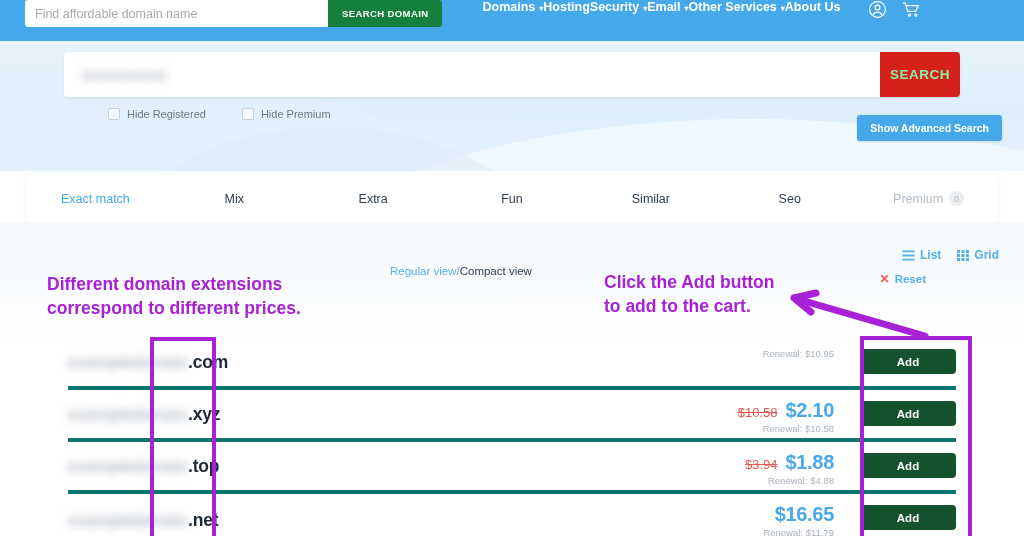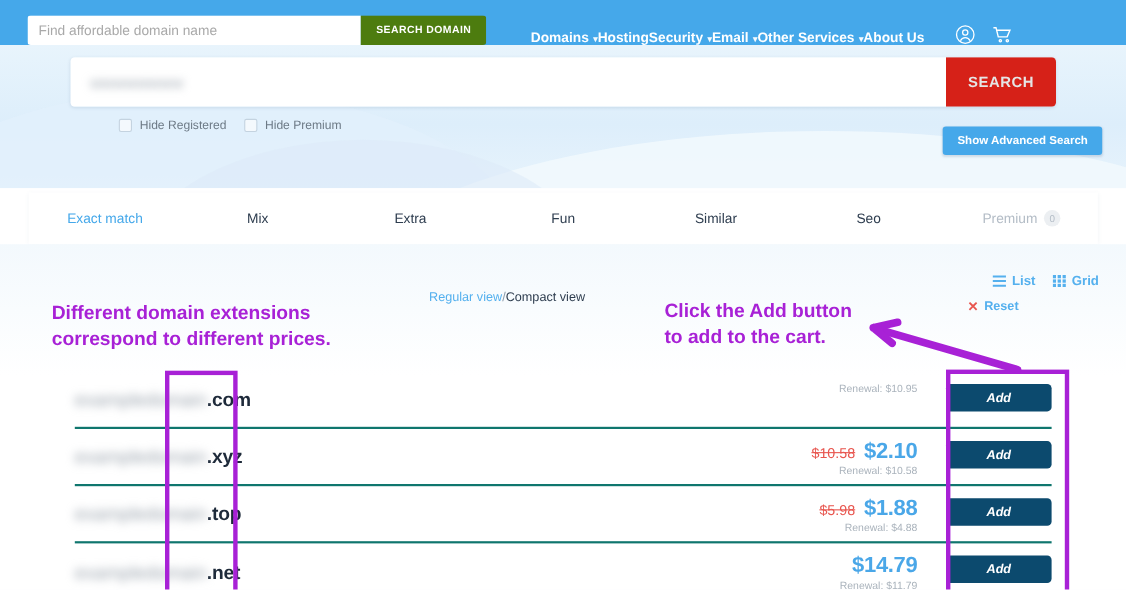--- a/index.html
+++ b/index.html
@@ -8,35 +8,35 @@
     font-family: "Liberation Sans", sans-serif;
     overflow: hidden;
     background: #ffffff;
   }
   #page { position: relative; width: 1024px; height: 536px; overflow: hidden; }
 
   
   .topbar {
     position: absolute; left: 0; top: 0; width: 1024px; height: 41px;
     background: #45a8ea;
-    display: flex; align-items: flex-end;
+    display: flex; align-items: flex-start;
   }
   .topbar-search {
     display: flex; align-items: center; margin-left: 25px;
     height: 27px; border-radius: 3px; overflow: hidden;
   }
   .topbar-search input {
     width: 303px; height: 27px; border: none; outline: none;
     background: #fff; padding: 0 10px;
     font-family: "Liberation Sans", sans-serif;
     font-size: 12.5px; color: #555;
   }
   .topbar-search input::placeholder { color: #a9a9a9; }
   .search-domain-btn {
-    height: 27px; background: #4d7c0f; color: #fff; border: none;
+    height: 27px; background: #15803d; color: #fff; border: none;
     font-family: "Liberation Sans", sans-serif;
     font-size: 9.5px; font-weight: bold; letter-spacing: .4px;
     padding: 0 14px; cursor: pointer; white-space: nowrap;
   }
   .nav {
     display: flex; align-items: center; margin-left: 40px;
   }
   .nav-item {
     display: flex; align-items: center; gap: 4px;
     color: #fff; font-size: 12.5px; font-weight: bold;
@@ -70,26 +70,26 @@
     box-shadow: 0 1px 3px rgba(60,90,130,.14);
   }
   .bigsearch-field {
     flex: 1; background: #fff; display: flex; align-items: center; padding-left: 18px;
   }
   .blur-text {
     color: #9aa3ad; font-size: 14px;
     filter: blur(4px); user-select: none; letter-spacing: .5px;
   }
   .bigsearch-btn {
-    width: 100px; background: #d62118; color: #e5e5e5; border: none;
+    width: 80px; background: #d62118; color: #86efac; border: none;
     font-size: 13.5px; font-weight: bold; letter-spacing: .5px; cursor: pointer;
     font-family: "Liberation Sans", sans-serif;
   }
   .checkrow {
-    position: absolute; left: 64px; top: 67px; display: flex; align-items: center; gap: 16px; padding-left: 44px;
+    position: absolute; left: 64px; top: 67px; display: flex; align-items: center; gap: 36px; padding-left: 44px;
   }
   .checkopt { display: flex; align-items: center; gap: 7px; cursor: pointer; }
   .cbox {
     width: 12px; height: 12px; border: 1px solid #c4d3e0; background: #f4f9fd; border-radius: 2px;
   }
   .checkopt span { font-size: 11px; color: #6d7a86; }
   .adv-btn {
     position: absolute; right: 22px; top: 74px;
     background: #45a8ea; color: #fff; border: none; border-radius: 3px;
     padding: 7px 13px; font-size: 10.5px; font-weight: bold; cursor: pointer;
@@ -132,45 +132,44 @@
   .lg svg { display: block; }
   .resetlink {
     position: absolute; right: 98px; top: 272px; display: flex; align-items: center; gap: 5px;
     color: #54b0ee; font-size: 11.5px; font-weight: bold; cursor: pointer;
   }
   .resetx { color: #e8564f; font-size: 12px; font-weight: bold; }
 
   
   .rows { position: absolute; left: 68px; top: 338px; width: 888px; }
   .row {
-    position: relative; height: 52px; border-bottom: 2px solid #0f766e;
+    position: relative; height: 52px; border-bottom: 4px solid #0f766e;
     display: flex; align-items: center;
   }
   .row:last-child { border-bottom: none; }
   .dom-name { display: flex; align-items: baseline; }
   .dom-blur {
     color: #9aa3ad; font-size: 17px; filter: blur(4.2px); user-select: none;
   }
   .dom-tld { color: #1e2a3a; font-size: 17.5px; font-weight: bold; letter-spacing: -.2px; }
 
   .price-col {
     position: absolute; right: 122px; top: 9px; width: 200px; text-align: right;
   }
   .price-line { display: flex; align-items: baseline; justify-content: flex-end; gap: 8px; }
   .old-price { color: #e8564f; font-size: 13px; text-decoration: line-through; }
   .new-price { color: #4aa7e8; font-size: 20px; font-weight: bold; letter-spacing: -.3px; }
   .renewal { color: #aab3bc; font-size: 9.5px; margin-top: 1px; }
 
   .add-btn {
     position: absolute; right: 0; top: 11px;
     width: 96px; height: 25px; border: none; border-radius: 4px;
-    background: #0c4a6e; color: #fff;
+    background: #14532d; color: #fff;
     font-size: 11.5px; font-weight: bold; cursor: pointer;
     font-family: "Liberation Sans", sans-serif;
-    font-style: italic;
   }
 
   
   .anno {
     position: absolute; color: #a821d6; font-weight: bold; font-size: 17.5px;
     line-height: 24px; white-space: pre-line; pointer-events: none;
   }
   .anno-left  { left: 47px; top: 272px; }
   .anno-right { left: 604px; top: 270px; }
   .hl-box {
@@ -351,37 +350,37 @@
       <button class="add-btn">Add</button>
     </div>
 
     <div class="row">
       <div class="dom-name">
         <span class="dom-blur">exampledomain</span>
         <span class="dom-tld">.top</span>
       </div>
       <div class="price-col">
         <div class="price-line">
-          <span class="old-price">$5.98</span>
+          <span class="old-price">$3.94</span>
           <span class="new-price">$1.88</span>
         </div>
         <div class="renewal">Renewal: $4.88</div>
       </div>
       <button class="add-btn">Add</button>
     </div>
 
     <div class="row">
       <div class="dom-name">
         <span class="dom-blur">exampledomain</span>
         <span class="dom-tld">.net</span>
       </div>
       <div class="price-col">
         <div class="price-line">
           <span class="old-price"></span>
-          <span class="new-price">$14.79</span>
+          <span class="new-price">$16.65</span>
         </div>
         <div class="renewal">Renewal: $11.79</div>
       </div>
       <button class="add-btn">Add</button>
     </div>
 
   </div>
 
   <div class="anno anno-left">Different domain extensions
 correspond to different prices.</div>

